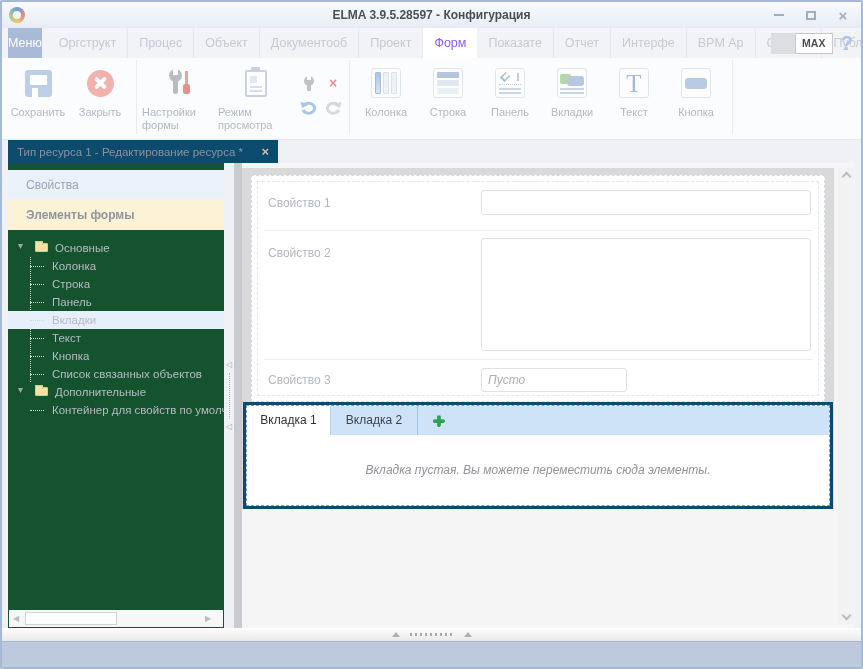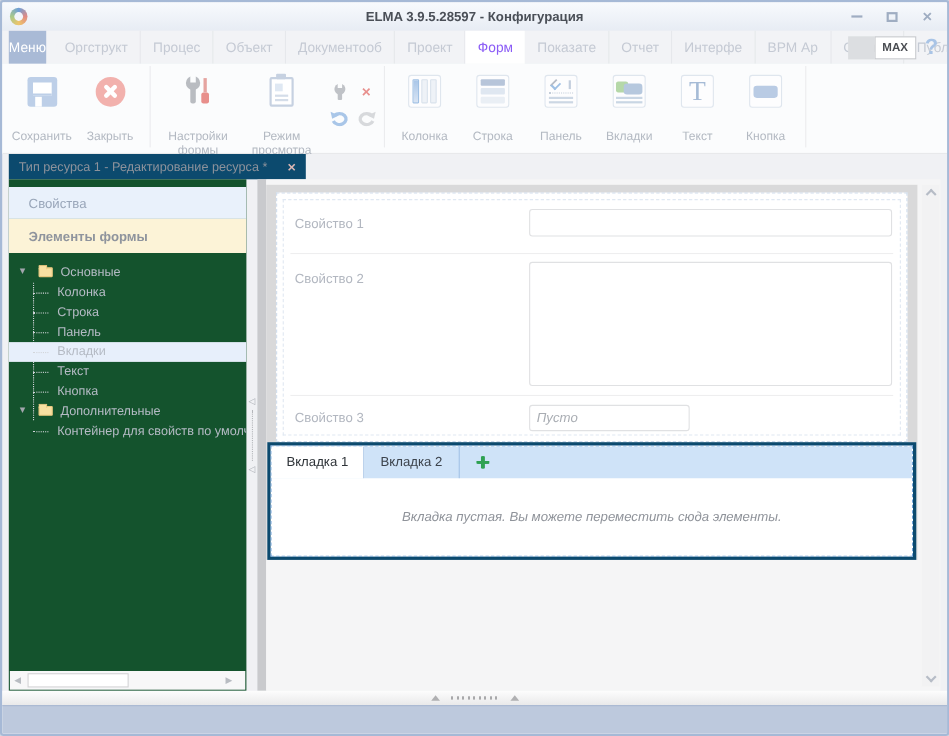--- a/index.html
+++ b/index.html
@@ -45,21 +45,21 @@
     font-size:10.5px; font-weight:bold; display:flex; align-items:center; justify-content:center; }
   .help-q{ color:#a9c4e6; font-size:20px; font-weight:bold; line-height:22px; }
 
   
   .toolbar{ position:absolute; top:56px; left:0; width:859px; height:82px;
     background:#fbfcfd; border-bottom:1px solid #e8e9eb; display:flex; }
   .tgroup{ display:flex; align-items:flex-start; padding:0 5px; border-right:1px solid #ebecee; height:74px; margin-top:2px; }
   .tbtn{ width:62px; padding-top:7px; display:flex; flex-direction:column; align-items:center; cursor:default; }
   .tbtn.wide{ width:76px; }
   .tbtn .ico{ width:32px; height:32px; position:relative; display:flex; align-items:center; justify-content:center; }
-  .tbtn .lbl{ margin-top:19px; font-size:11px; color:#b3b9c2; text-align:center; line-height:1.2; }
+  .tbtn .lbl{ margin-top:7px; font-size:11px; color:#b3b9c2; text-align:left; line-height:1.2; }
 
   
   .i-save{ width:27px; height:27px; background:#bdcfe8; border-radius:3px; position:relative; }
   .i-save::before{ content:""; position:absolute; left:5px; top:3px; width:17px; height:12px; background:#fff;
     box-shadow:0 3px 0 -1px #bdcfe8 inset; border-bottom:2px solid #bdcfe8; }
   .i-save::after{ content:""; position:absolute; left:7px; top:18px; width:6px; height:9px; background:#fff; }
   
   .i-closecircle{ width:27px; height:27px; border-radius:50%; background:#f2b1ad; position:relative; }
   .i-closecircle::before,.i-closecircle::after{ content:""; position:absolute; left:6px; top:11.5px;
     width:15px; height:4px; background:#fff; border-radius:2px; }
@@ -398,20 +398,23 @@
         </div>
         <div class="tree-row leaf selected">
           <span class="t-label-leaf">Вкладки</span>
         </div>
         <div class="tree-row leaf">
           <span class="t-label-leaf">Текст</span>
         </div>
         <div class="tree-row leaf">
           <span class="t-label-leaf">Кнопка</span>
         </div>
+        <div class="tree-row leaf">
+          <span class="t-label-leaf">Список связанных объектов</span>
+        </div>
         <div class="tree-row">
           <span class="twisty">▾</span>
           <span class="folder"></span>
           <span class="t-label-folder">Дополнительные</span>
         </div>
         <div class="tree-row leaf">
           <span class="t-label-leaf">Контейнер для свойств по умолчан</span>
         </div>
       </div>
       <div class="h-scroll">

